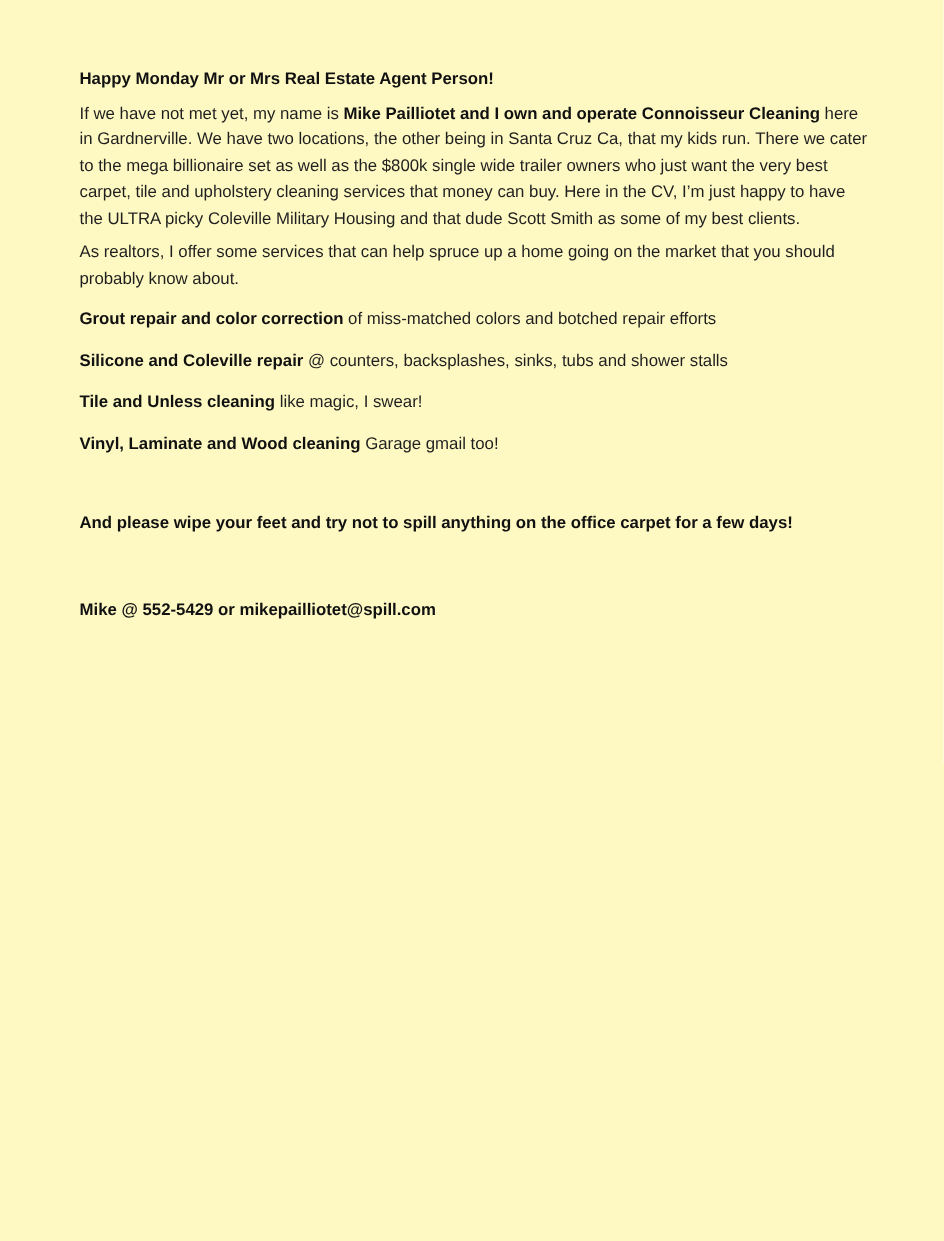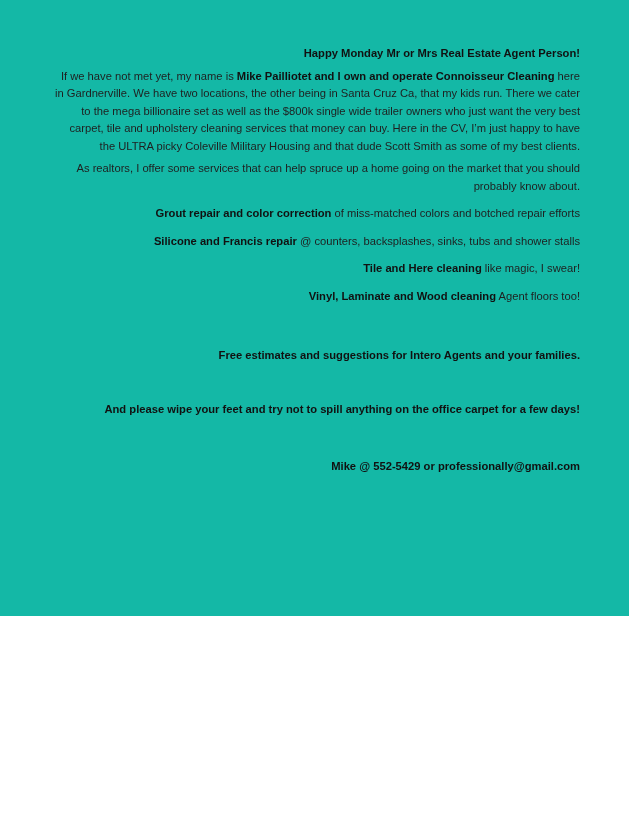--- a/index.html
+++ b/index.html
@@ -13,24 +13,23 @@
     overflow: hidden;
     font-family: "Liberation Sans", sans-serif;
     color: #1f1f1f;
     font-size: 11.2px;
     line-height: 17.5px;
     -webkit-font-smoothing: antialiased;
   }
   .page {
     box-sizing: border-box;
     width: 629px;
-    height: 616px;
+    height: 827px;
     padding: 45px 49px 20px 53px;
-    background: #14b8a6;
-    text-align: right;
+    background: #fef9c3;
   }
   p {
     margin: 0;
     padding: 0;
   }
   .bold { font-weight: 700; color: #111111; }
 
   
   .greeting        { margin-top: 0; }
   .p-carpet        { margin-top: 35px; }
@@ -51,29 +50,28 @@
   <p class="bold greeting">Happy Monday Mr or Mrs Real Estate Agent Person!</p>
 
 
   <p class="p-intro"><span>If we have not met yet, my name is </span><span class="bold">Mike Pailliotet and I own and operate Connoisseur Cleaning</span><span> here in Gardnerville. We have two locations, the other being in Santa Cruz Ca, that my kids run. There we cater to the mega billionaire set as well as the $800k single wide trailer owners who just want the very best carpet, tile and upholstery cleaning services that money can buy. Here in the CV, I’m just happy to have the ULTRA picky Coleville Military Housing and that dude Scott Smith as some of my best clients.</span></p>
 
   <p class="p-services-intro">As realtors, I offer some services that can help spruce up a home going on the market that you should probably know about.</p>
 
 
   <p class="service"><span class="bold">Grout repair and color correction</span><span> of miss-matched colors and botched repair efforts</span></p>
 
-  <p class="service"><span class="bold">Silicone and Francis repair</span><span> @ counters, backsplashes, sinks, tubs and shower stalls</span></p>
+  <p class="service"><span class="bold">Silicone and Coleville repair</span><span> @ counters, backsplashes, sinks, tubs and shower stalls</span></p>
 
 
 
 
-  <p class="service"><span class="bold">Tile and Here cleaning</span><span> like magic, I swear!</span></p>
+  <p class="service"><span class="bold">Tile and Unless cleaning</span><span> like magic, I swear!</span></p>
 
-  <p class="service"><span class="bold">Vinyl, Laminate and Wood cleaning</span><span> Agent floors too!</span></p>
+  <p class="service"><span class="bold">Vinyl, Laminate and Wood cleaning</span><span> Garage gmail too!</span></p>
 
-  <p class="bold p-free">Free estimates and suggestions for Intero Agents and your families.</p>
 
 
   <p class="bold p-wipe">And please wipe your feet and try not to spill anything on the office carpet for a few days!</p>
 
-  <p class="bold p-signature"><span>Mike @ </span><span>552-5429</span><span> or </span><span>professionally@gmail.com</span></p>
+  <p class="bold p-signature"><span>Mike @ </span><span>552-5429</span><span> or </span><span>mikepailliotet@spill.com</span></p>
 
 </div>
 
 </body></html>

